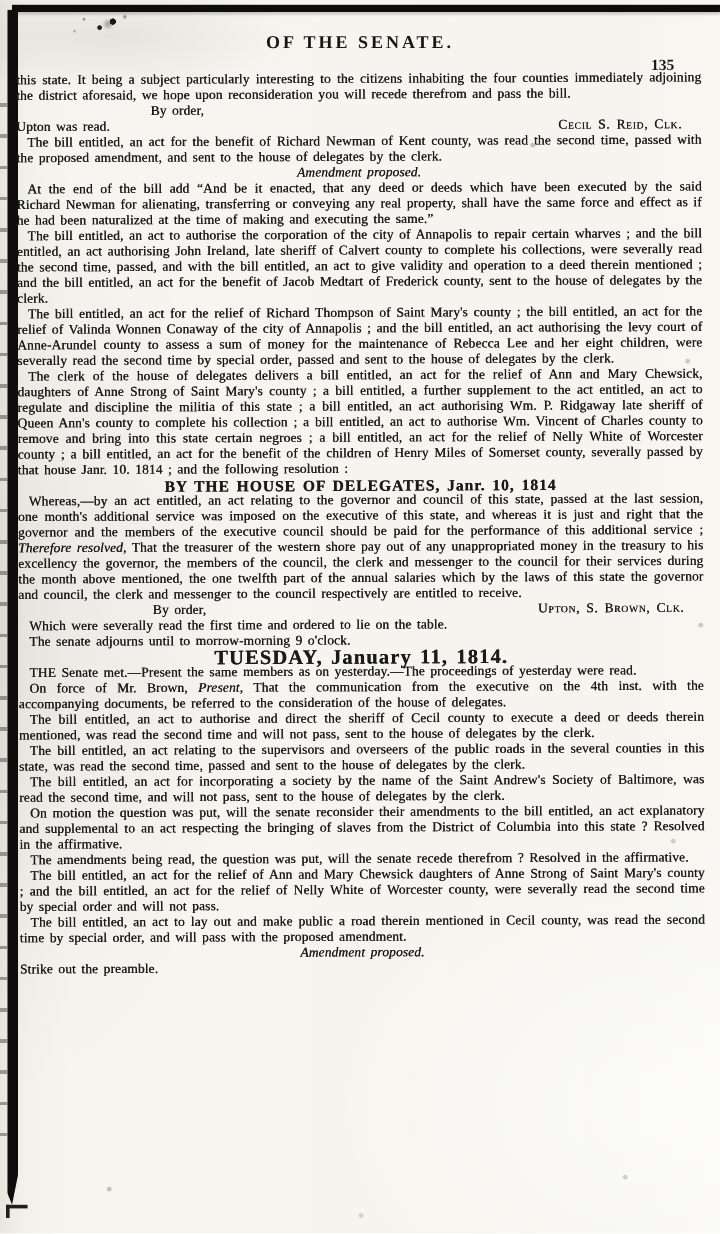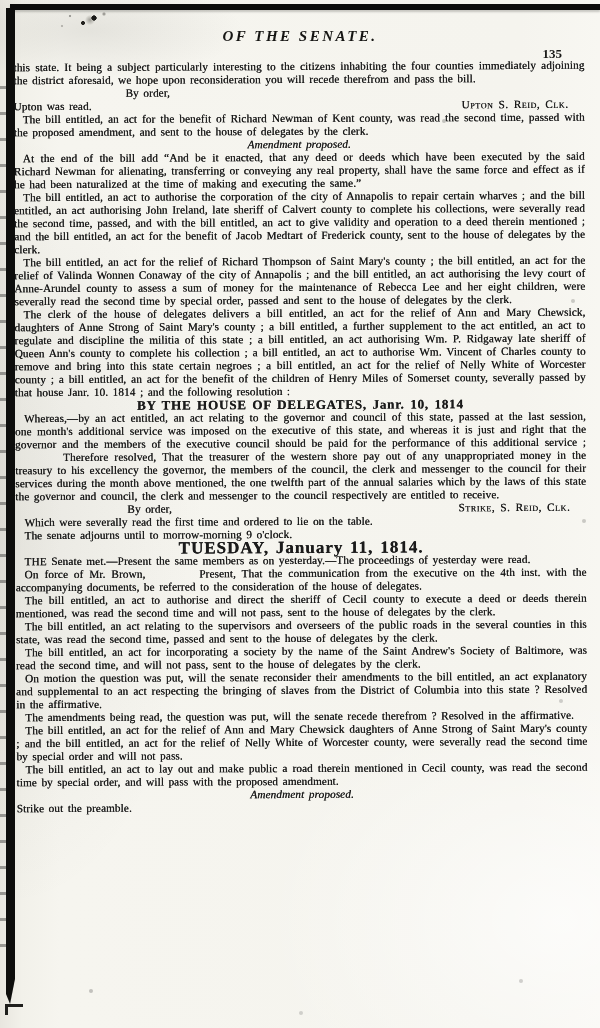--- a/index.html
+++ b/index.html
@@ -28,37 +28,37 @@
       radial-gradient(circle 2px at 20px 10px,rgba(45,44,40,.7),transparent 80%),
       radial-gradient(circle 7px at 40px 14px,rgba(70,68,60,.45),transparent 72%),
       radial-gradient(circle 3px at 54px 8px,rgba(55,53,48,.6),transparent 75%),
       radial-gradient(circle 2px at 12px 20px,rgba(60,58,52,.5),transparent 80%);}
   .speckles{position:absolute;left:0;top:0;width:2px;height:2px;border-radius:50%;background:transparent;
     box-shadow:443px 120px 0 1px rgba(40,40,38,.25),572px 300px 0 1px rgba(40,40,38,.22),
       560px 700px 0 1px rgba(40,40,38,.2),90px 990px 0 1px rgba(40,40,38,.25),
       520px 980px 0 1px rgba(40,40,38,.2),583px 520px 0 1px rgba(40,40,38,.22),
       300px 1012px 0 1px rgba(40,40,38,.18),460px 610px 0 1px rgba(40,40,38,.15);}
   .hdr-title{position:absolute;top:28px;left:0;width:100%;text-align:center;
-    font-weight:bold;font-size:15px;letter-spacing:2.5px;color:#161614;font-style:italic;}
+    font-weight:bold;font-size:15px;letter-spacing:2.5px;color:#161614;}
   .hdr-num{position:absolute;top:46px;right:38px;font-weight:bold;font-size:13px;color:#1a1a18;}
   .content{position:absolute;left:15px;right:14px;top:60px;
     font-size:11.2px;line-height:13px;text-align:justify;
     word-spacing:1.6px;letter-spacing:.12px;
     text-shadow:.25px 0 0 currentColor;
     transform:rotate(-.25deg);}
   .content p,.content div{margin:0;}
   .para{text-indent:9px;}
   .noindent{text-indent:0;}
   .byorder{padding-left:112px;text-align:left;}
   .row{display:flex;justify-content:space-between;align-items:baseline;}
   .clerk{font-variant:small-caps;letter-spacing:.6px;padding-right:16px;white-space:nowrap;}
   .center-italic{text-align:center;font-style:italic;margin:1px 0;}
   .center-bold{text-align:center;font-weight:bold;font-size:13px;letter-spacing:.8px;text-indent:0;}
   .center-large{text-align:center;font-weight:bold;font-size:17px;letter-spacing:1px;margin:2px 0 1px;text-indent:0;}
-  .seg-italic{margin-left:48px;}
+  .seg-italic{font-style:italic;}
 </style>
 </head>
 <body>
 
 <div class="page">
 
   <div class="topbar"></div>
   <div class="gutterbar"></div>
   <div class="gutter-mark"></div>
   <div class="edge-frags"></div>
@@ -66,33 +66,33 @@
   <div class="speckles"></div>
 
   <div class="hdr-title">OF THE SENATE.</div>
   <div class="hdr-num">135</div>
 
   <div class="content">
     <p class="noindent">this state.  It being a subject particularly interesting to the citizens inhabiting the four counties immediately adjoining the district aforesaid, we hope upon reconsideration you will recede therefrom and pass the bill.</p>
     <div class="byorder">By order,</div>
     <div class="row">
       <span>Upton was read.</span>
-      <span class="clerk">Upton S. Reid, Clk.</span>
+      <span class="clerk">Cecil S. Reid, Clk.</span>
     </div>
     <p class="para">The bill entitled, an act for the benefit of Richard Newman of Kent county, was read the second time, passed with the proposed amendment, and sent to the house of delegates by the clerk.</p>
     <div class="center-italic">Amendment proposed.</div>
     <p class="para">At the end of the bill add “And be it enacted, that any deed or deeds which have been executed by the said Richard Newman for alienating, transferring or conveying any real property, shall have the same force and effect as if he had been naturalized at the time of making and executing the same.”</p>
     <p class="para">The bill entitled, an act to authorise the corporation of the city of Annapolis to repair certain wharves ; and the bill entitled, an act authorising John Ireland, late sheriff of Calvert county to complete his collections, were severally read the second time, passed, and with the bill entitled, an act to give validity and operation to a deed therein mentioned ; and the bill entitled, an act for the benefit of Jacob Medtart of Frederick county, sent to the house of delegates by the clerk.</p>
     <p class="para">The bill entitled, an act for the relief of Richard Thompson of Saint Mary's county ; the bill entitled, an act for the relief of Valinda Wonnen Conaway of the city of Annapolis ; and the bill entitled, an act authorising the levy court of Anne-Arundel county to assess a sum of money for the maintenance of Rebecca Lee and her eight children, were severally read the second time by special order, passed and sent to the house of delegates by the clerk.</p>
     <p class="para">The clerk of the house of delegates delivers a bill entitled, an act for the relief of Ann and Mary Chewsick, daughters of Anne Strong of Saint Mary's county ; a bill entitled, a further supplement to the act entitled, an act to regulate and discipline the militia of this state ; a bill entitled, an act authorising Wm. P. Ridgaway late sheriff of Queen Ann's county to complete his collection ; a bill entitled, an act to authorise Wm. Vincent of Charles county to remove and bring into this state certain negroes ; a bill entitled, an act for the relief of Nelly White of Worcester county ; a bill entitled, an act for the benefit of the children of Henry Miles of Somerset county, severally passed by that house Janr. 10. 1814 ; and the following resolution :</p>
     <div class="center-bold">BY THE HOUSE OF DELEGATES, Janr. 10, 1814</div>
     <p class="para"><span>Whereas,—by an act entitled, an act relating to the governor and council of this state, passed at the last session, one month's additional service was imposed on the executive of this state, and whereas it is just and right that the governor and the members of the executive council should be paid for the performance of this additional service ; </span><span class="seg-italic">Therefore resolved,</span><span> That the treasurer of the western shore pay out of any unappropriated money in the treasury to his excellency the governor, the members of the council, the clerk and messenger to the council for their services during the month above mentioned, the one twelfth part of the annual salaries which by the laws of this state the governor and council, the clerk and messenger to the council respectively are entitled to receive.</span></p>
     <div class="row">
       <span class="byorder">By order,</span>
-      <span class="clerk">Strike, S. Reid, Clk.</span>
+      <span class="clerk">Upton, S. Brown, Clk.</span>
     </div>
     <p class="para">Which were severally read the first time and ordered to lie on the table.</p>
     <p class="para">The senate adjourns until to morrow-morning 9 o'clock.</p>
     <div class="center-large">TUESDAY, January 11, 1814.</div>
     <p class="para">THE Senate met.—Present the same members as on yesterday.—The proceedings of yesterday were read.</p>
     <p class="para"><span>On force of Mr. Brown, </span><span class="seg-italic">Present,</span><span> That the communication from the executive on the 4th inst. with the accompanying documents, be referred to the consideration of the house of delegates.</span></p>
     <p class="para">The bill entitled, an act to authorise and direct the sheriff of Cecil county to execute a deed or deeds therein mentioned, was read the second time and will not pass, sent to the house of delegates by the clerk.</p>
     <p class="para">The bill entitled, an act relating to the supervisors and overseers of the public roads in the several counties in this state, was read the second time, passed and sent to the house of delegates by the clerk.</p>
     <p class="para">The bill entitled, an act for incorporating a society by the name of the Saint Andrew's Society of Baltimore, was read the second time, and will not pass, sent to the house of delegates by the clerk.</p>
     <p class="para">On motion the question was put, will the senate reconsider their amendments to the bill entitled, an act explanatory and supplemental to an act respecting the bringing of slaves from the District of Columbia into this state ? Resolved in the affirmative.</p>

